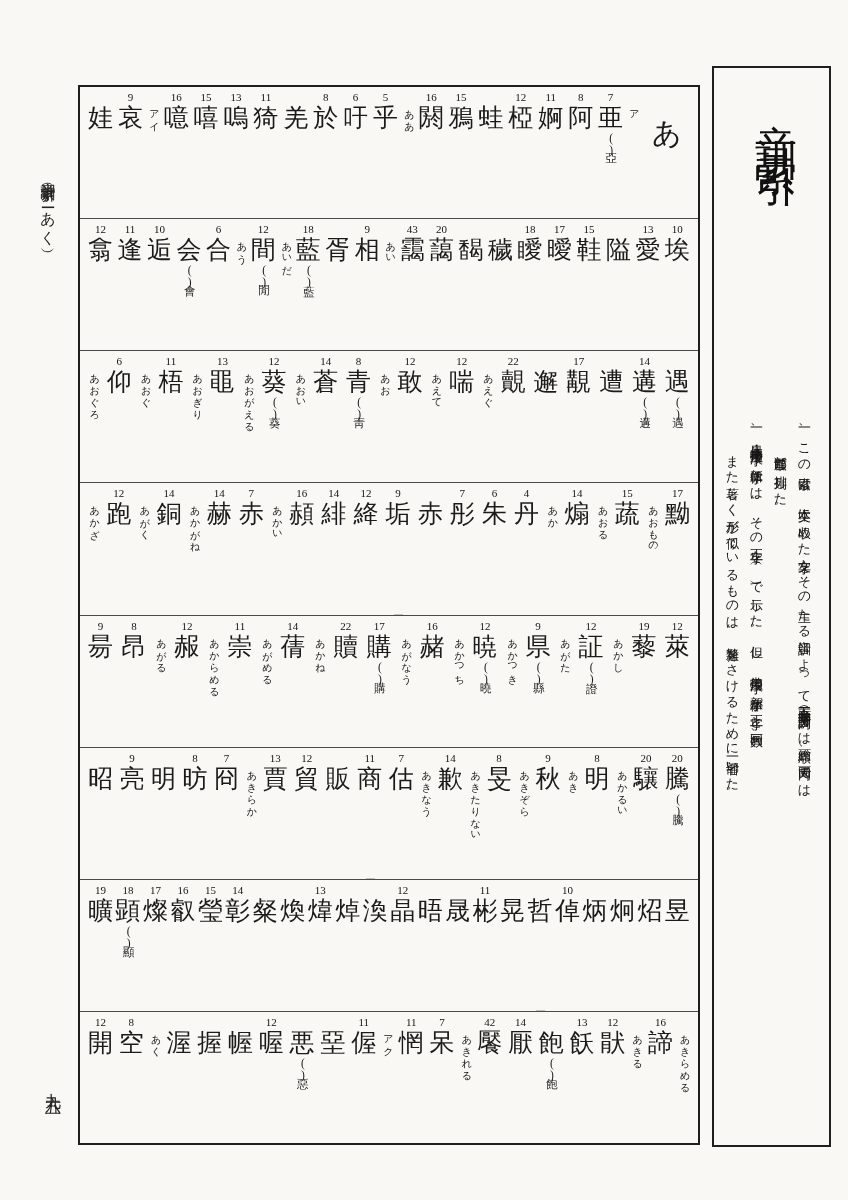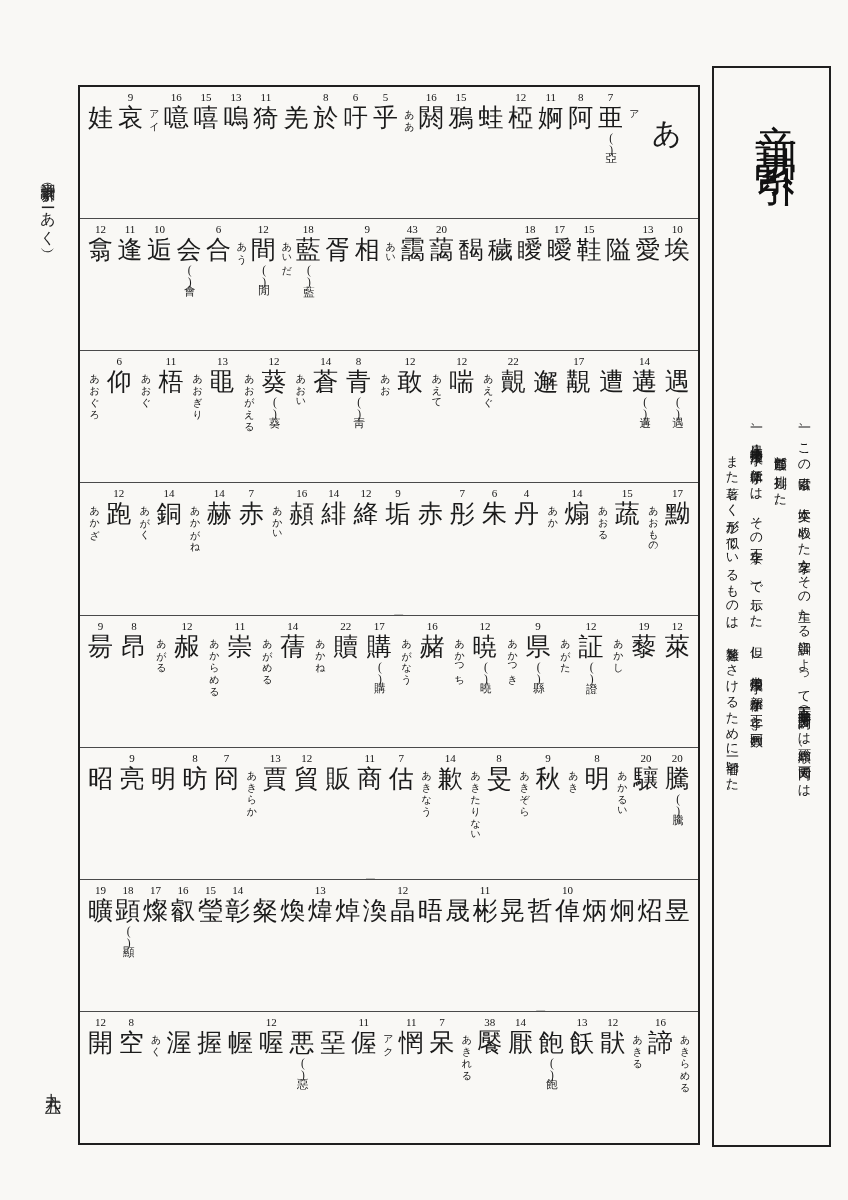--- a/index.html
+++ b/index.html
@@ -753,21 +753,21 @@
           <div class="glyph">飽</div>
           <div class="variant">(飽)</div>
           <div class="pageno">八九〇</div>
         </div>
         <div class="entry">
           <div class="strokes">14</div>
           <div class="glyph">厭</div>
           <div class="pageno">一二九</div>
         </div>
         <div class="entry">
-          <div class="strokes">38</div>
+          <div class="strokes">42</div>
           <div class="glyph">饜</div>
           <div class="pageno">八九三</div>
         </div>
         <div class="reading">あきれる</div>
         <div class="entry">
           <div class="strokes">7</div>
           <div class="glyph">呆</div>
           <div class="pageno">一三八</div>
         </div>
         <div class="entry">

